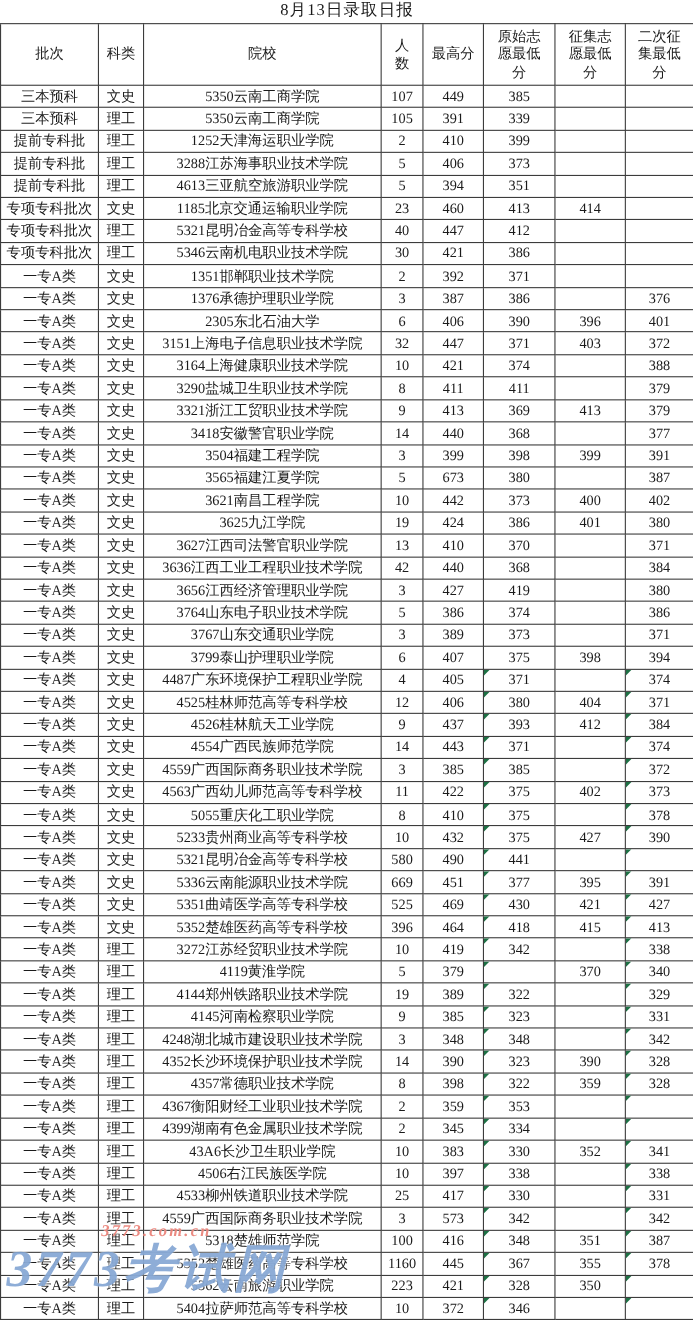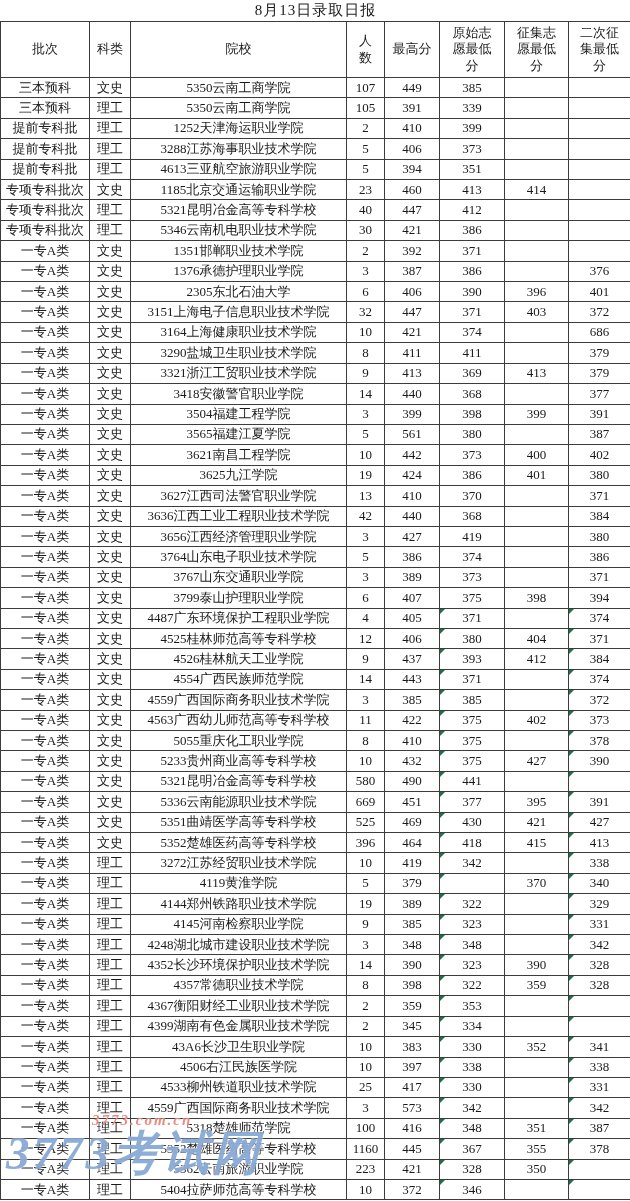--- a/index.html
+++ b/index.html
@@ -196,21 +196,21 @@
         <td>372</td>
       </tr>
       <tr>
         <td>一专A类</td>
         <td>文史</td>
         <td>3164上海健康职业技术学院</td>
         <td>10</td>
         <td>421</td>
         <td>374</td>
         <td></td>
-        <td>686</td>
+        <td>388</td>
       </tr>
       <tr>
         <td>一专A类</td>
         <td>文史</td>
         <td>3290盐城卫生职业技术学院</td>
         <td>8</td>
         <td>411</td>
         <td>411</td>
         <td></td>
         <td>379</td>
@@ -243,21 +243,21 @@
         <td>399</td>
         <td>398</td>
         <td>399</td>
         <td>391</td>
       </tr>
       <tr>
         <td>一专A类</td>
         <td>文史</td>
         <td>3565福建江夏学院</td>
         <td>5</td>
-        <td>561</td>
+        <td>673</td>
         <td>380</td>
         <td></td>
         <td>387</td>
       </tr>
       <tr>
         <td>一专A类</td>
         <td>文史</td>
         <td>3621南昌工程学院</td>
         <td>10</td>
         <td>442</td>

